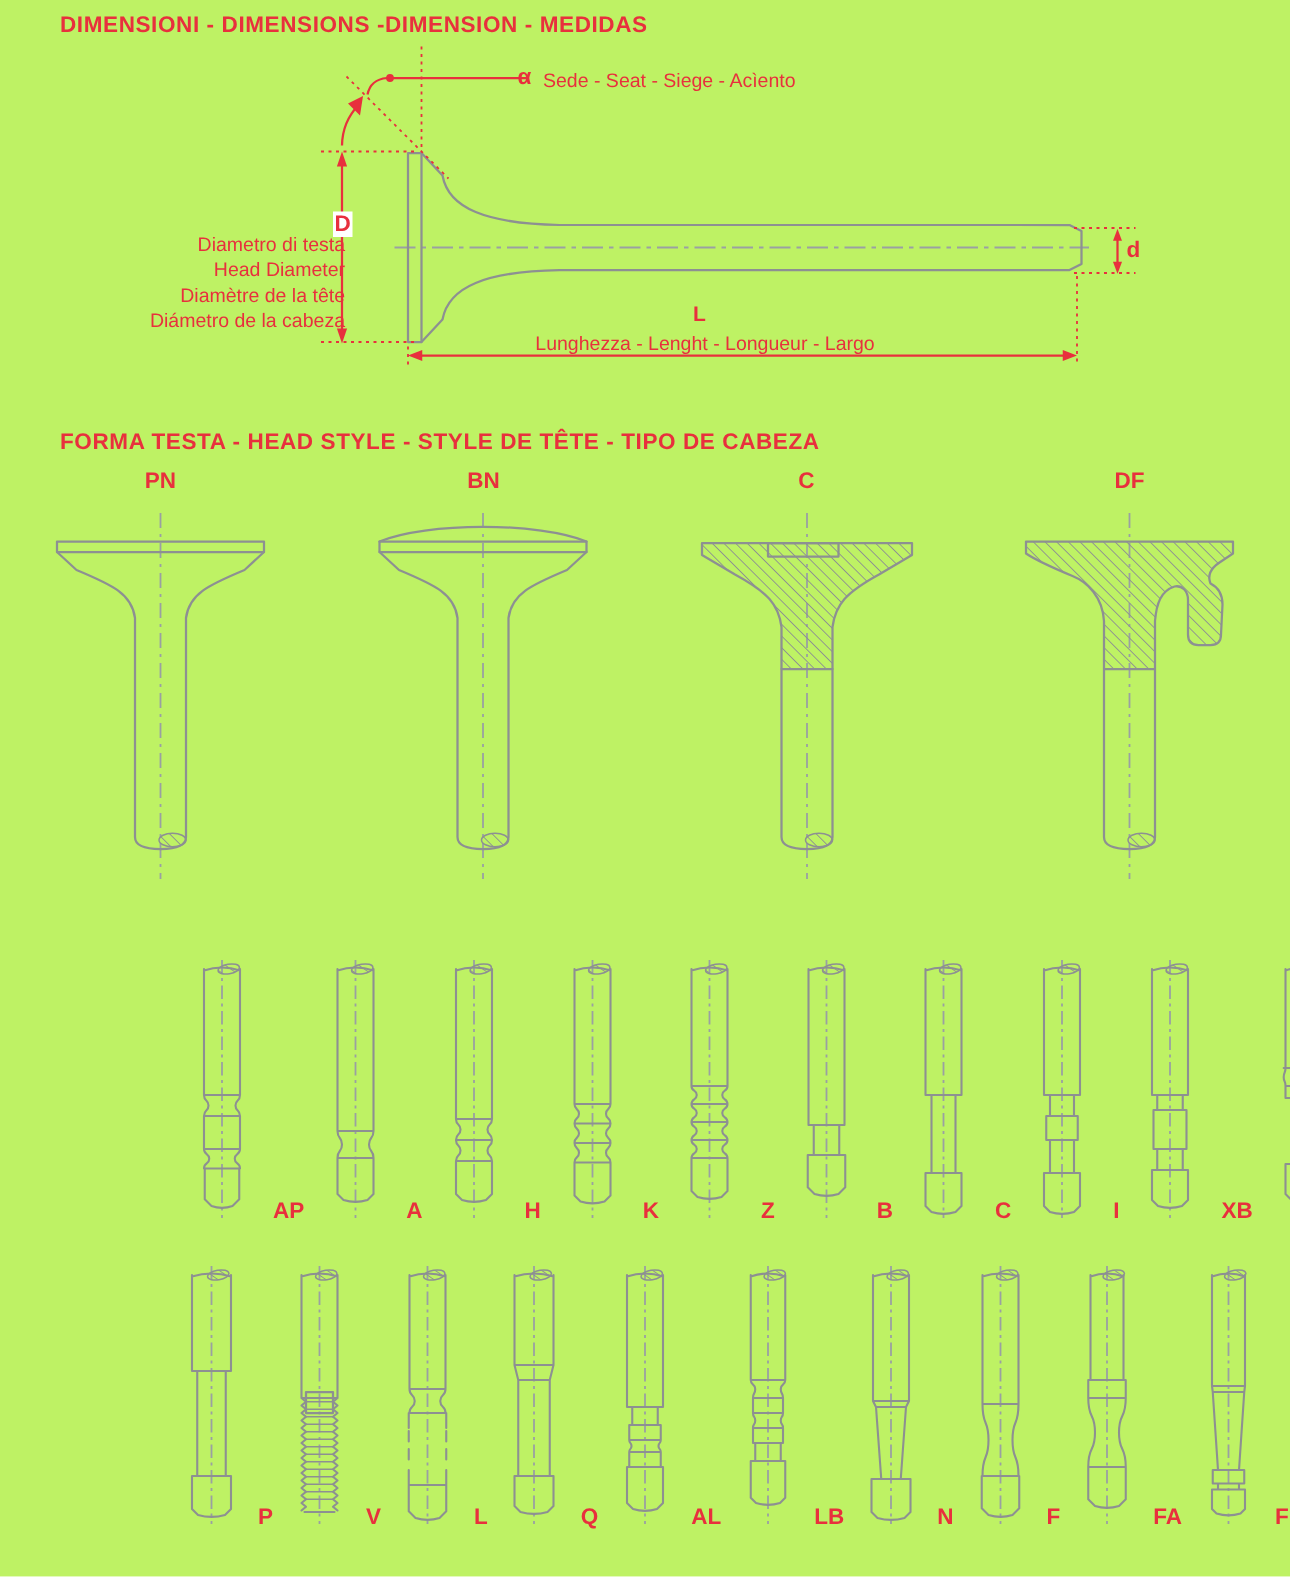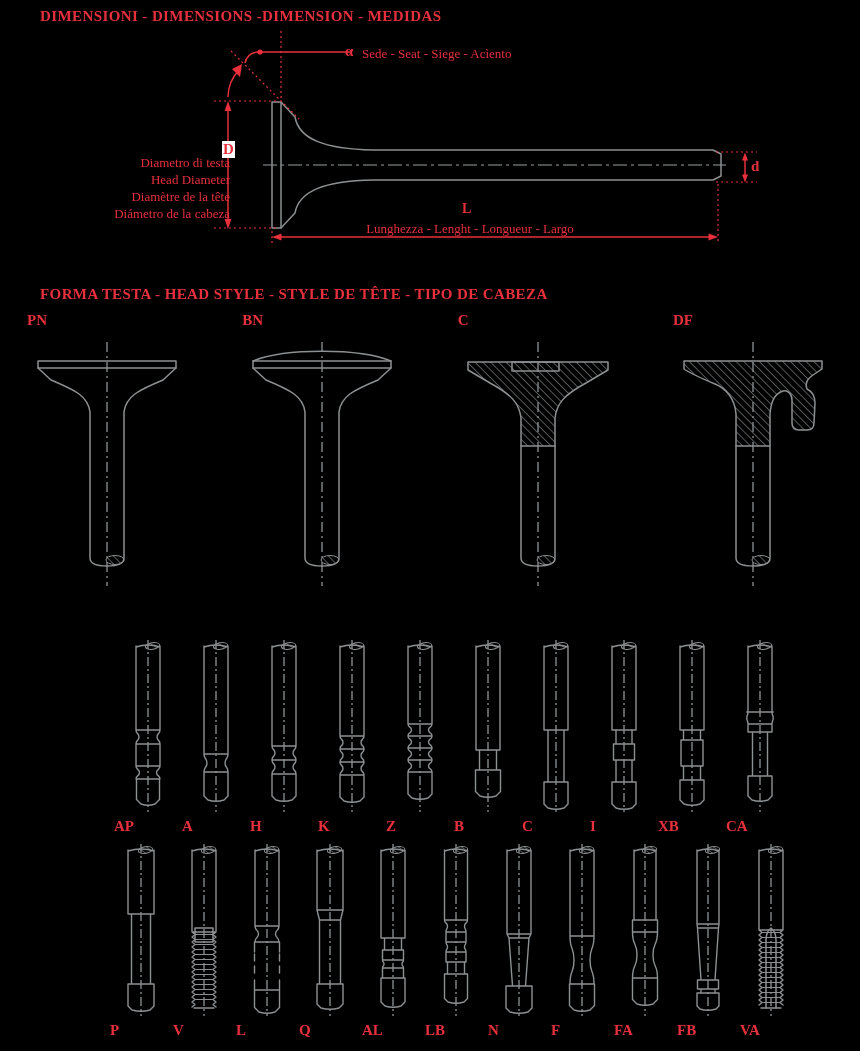--- a/index.html
+++ b/index.html
@@ -1,33 +1,33 @@
 <!DOCTYPE html>
 <html><head>
 <meta charset="utf-8">
 <style>
   :root{ --red:#e8303d; --gray:#8d9092; }
   html,body{margin:0;padding:0;background:#fff;}
-  .page{position:relative;width:860px;height:1051px;background:#000000;overflow:hidden;
-        font-family:Liberation Serif, serif;}
+  .page{position:relative;width:860px;height:1051px;background:#bef264;overflow:hidden;
+        font-family:Liberation Sans, sans-serif;}
   .sec-title{position:absolute;font-weight:bold;font-size:15px;color:var(--red);
              letter-spacing:.4px;white-space:nowrap;}
   .dim-label{position:absolute;color:var(--red);font-size:13px;line-height:17px;white-space:nowrap;}
   .dim-sym{position:absolute;color:var(--red);font-size:15px;font-weight:bold;}
   .r-align{text-align:right;}
   .c-align{text-align:center;}
   .whitebg{background:#fff;padding:0 1px;}
   .head-row{position:absolute;left:27px;top:312px;width:806px;display:flex;
             justify-content:space-between;}
-  .head-col{width:160px;display:flex;flex-direction:column;}
+  .head-col{width:160px;display:flex;flex-direction:column;align-items:center;}
   .head-code{font-weight:bold;font-size:15px;color:var(--red);height:20px;margin-bottom:6px;}
   .stem-row{position:absolute;display:flex;justify-content:space-between;}
   #stem-row-1{left:114px;top:638px;width:680px;}
   #stem-row-2{left:110px;top:842px;width:692px;}
-  .stem-item{display:flex;flex-direction:column;align-items:flex-start;}
+  .stem-item{display:flex;flex-direction:row;align-items:flex-end;}
   .stem-code{font-weight:bold;font-size:15px;color:var(--red);margin-top:2px;}
   svg{display:block;}
   .g-line{stroke:var(--gray);stroke-width:1.5;fill:none;stroke-linejoin:round;stroke-linecap:round;}
   .g-thin{stroke:var(--gray);stroke-width:1;fill:none;}
   .g-cl{stroke:#9aa0a2;stroke-width:1.2;fill:none;stroke-dasharray:14 4 3 4;}
   .r-dot{stroke:var(--red);stroke-width:1.2;fill:none;stroke-dasharray:2 3;}
   .r-sol{stroke:var(--red);stroke-width:1.5;fill:none;}
   .r-fill{fill:var(--red);stroke:none;}
   .hatchfill{fill:url(#hatch);}
 </style>

